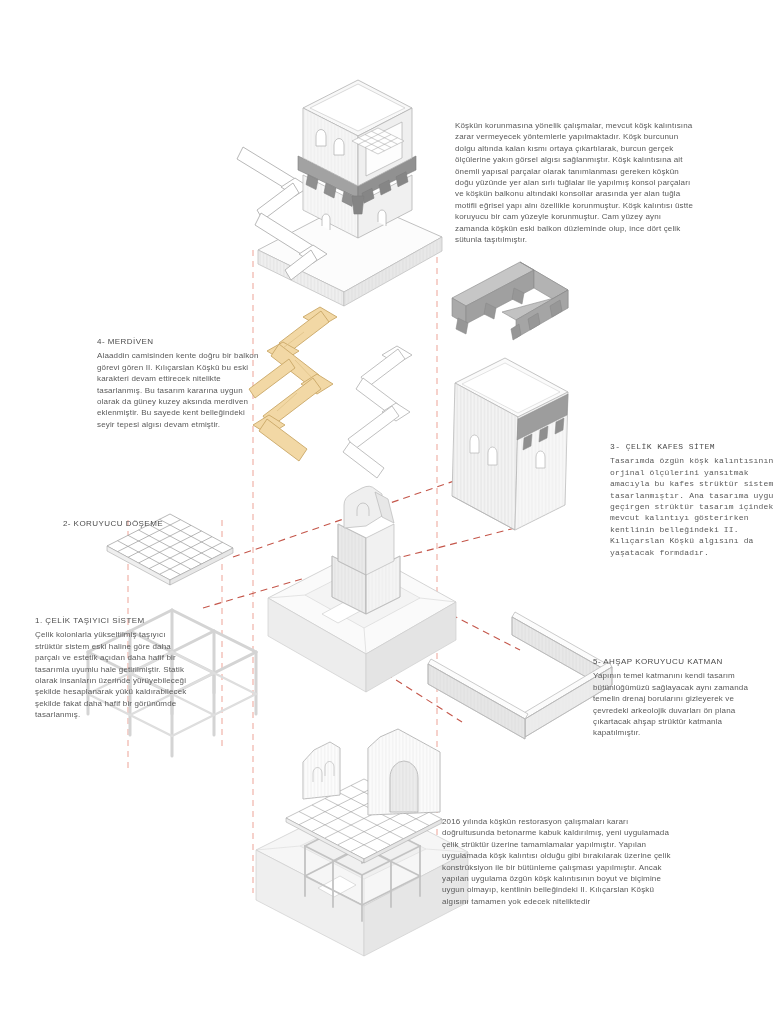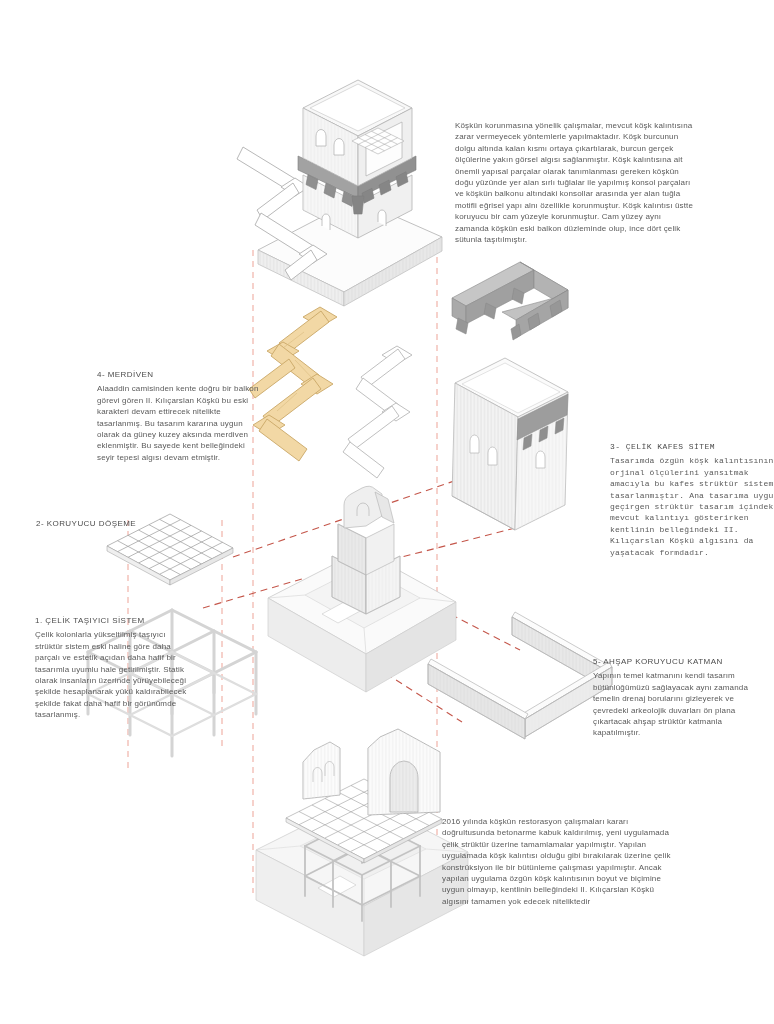--- a/index.html
+++ b/index.html
@@ -3,23 +3,23 @@
 <meta charset="utf-8">
 <style>
   html,body{margin:0;padding:0;background:#fff;}
   .canvas{position:relative;width:774px;height:1024px;background:#ffffff;overflow:hidden;
           font-family:"Liberation Sans","DejaVu Sans",sans-serif;}
   .drawing{position:absolute;left:0;top:0;z-index:1;}
   .note{position:absolute;z-index:2;font-size:8px;line-height:11.4px;color:#5a5a5a;letter-spacing:.15px;}
   .note h4{margin:0 0 3px 0;font-size:8px;font-weight:400;color:#4c4c4c;letter-spacing:.45px;}
   .note p{margin:0;}
   #note-preservation{left:455px;top:92px;width:240px;margin-top:28px;}
-  #note-merdiven{left:97px;top:336px;width:166px;margin-top:33px;}
+  #note-merdiven{left:97px;top:336px;width:166px;}
   #note-kafes{left:610px;top:441px;width:172px;font-family:Liberation Mono, monospace;}
-  #note-doseme{left:36px;top:518px;width:154px;}
+  #note-doseme{left:36px;top:518px;width:154px;text-align:center;}
   #note-tasiyici{left:35px;top:615px;width:154px;}
   #note-ahsap{left:593px;top:656px;width:178px;}
   #note-2016{left:442px;top:816px;width:232px;}
 </style>
 </head>
 <body>
 
 <div class="canvas">
 
 <svg class="drawing" width="774" height="1024" viewBox="0 0 774 1024">

